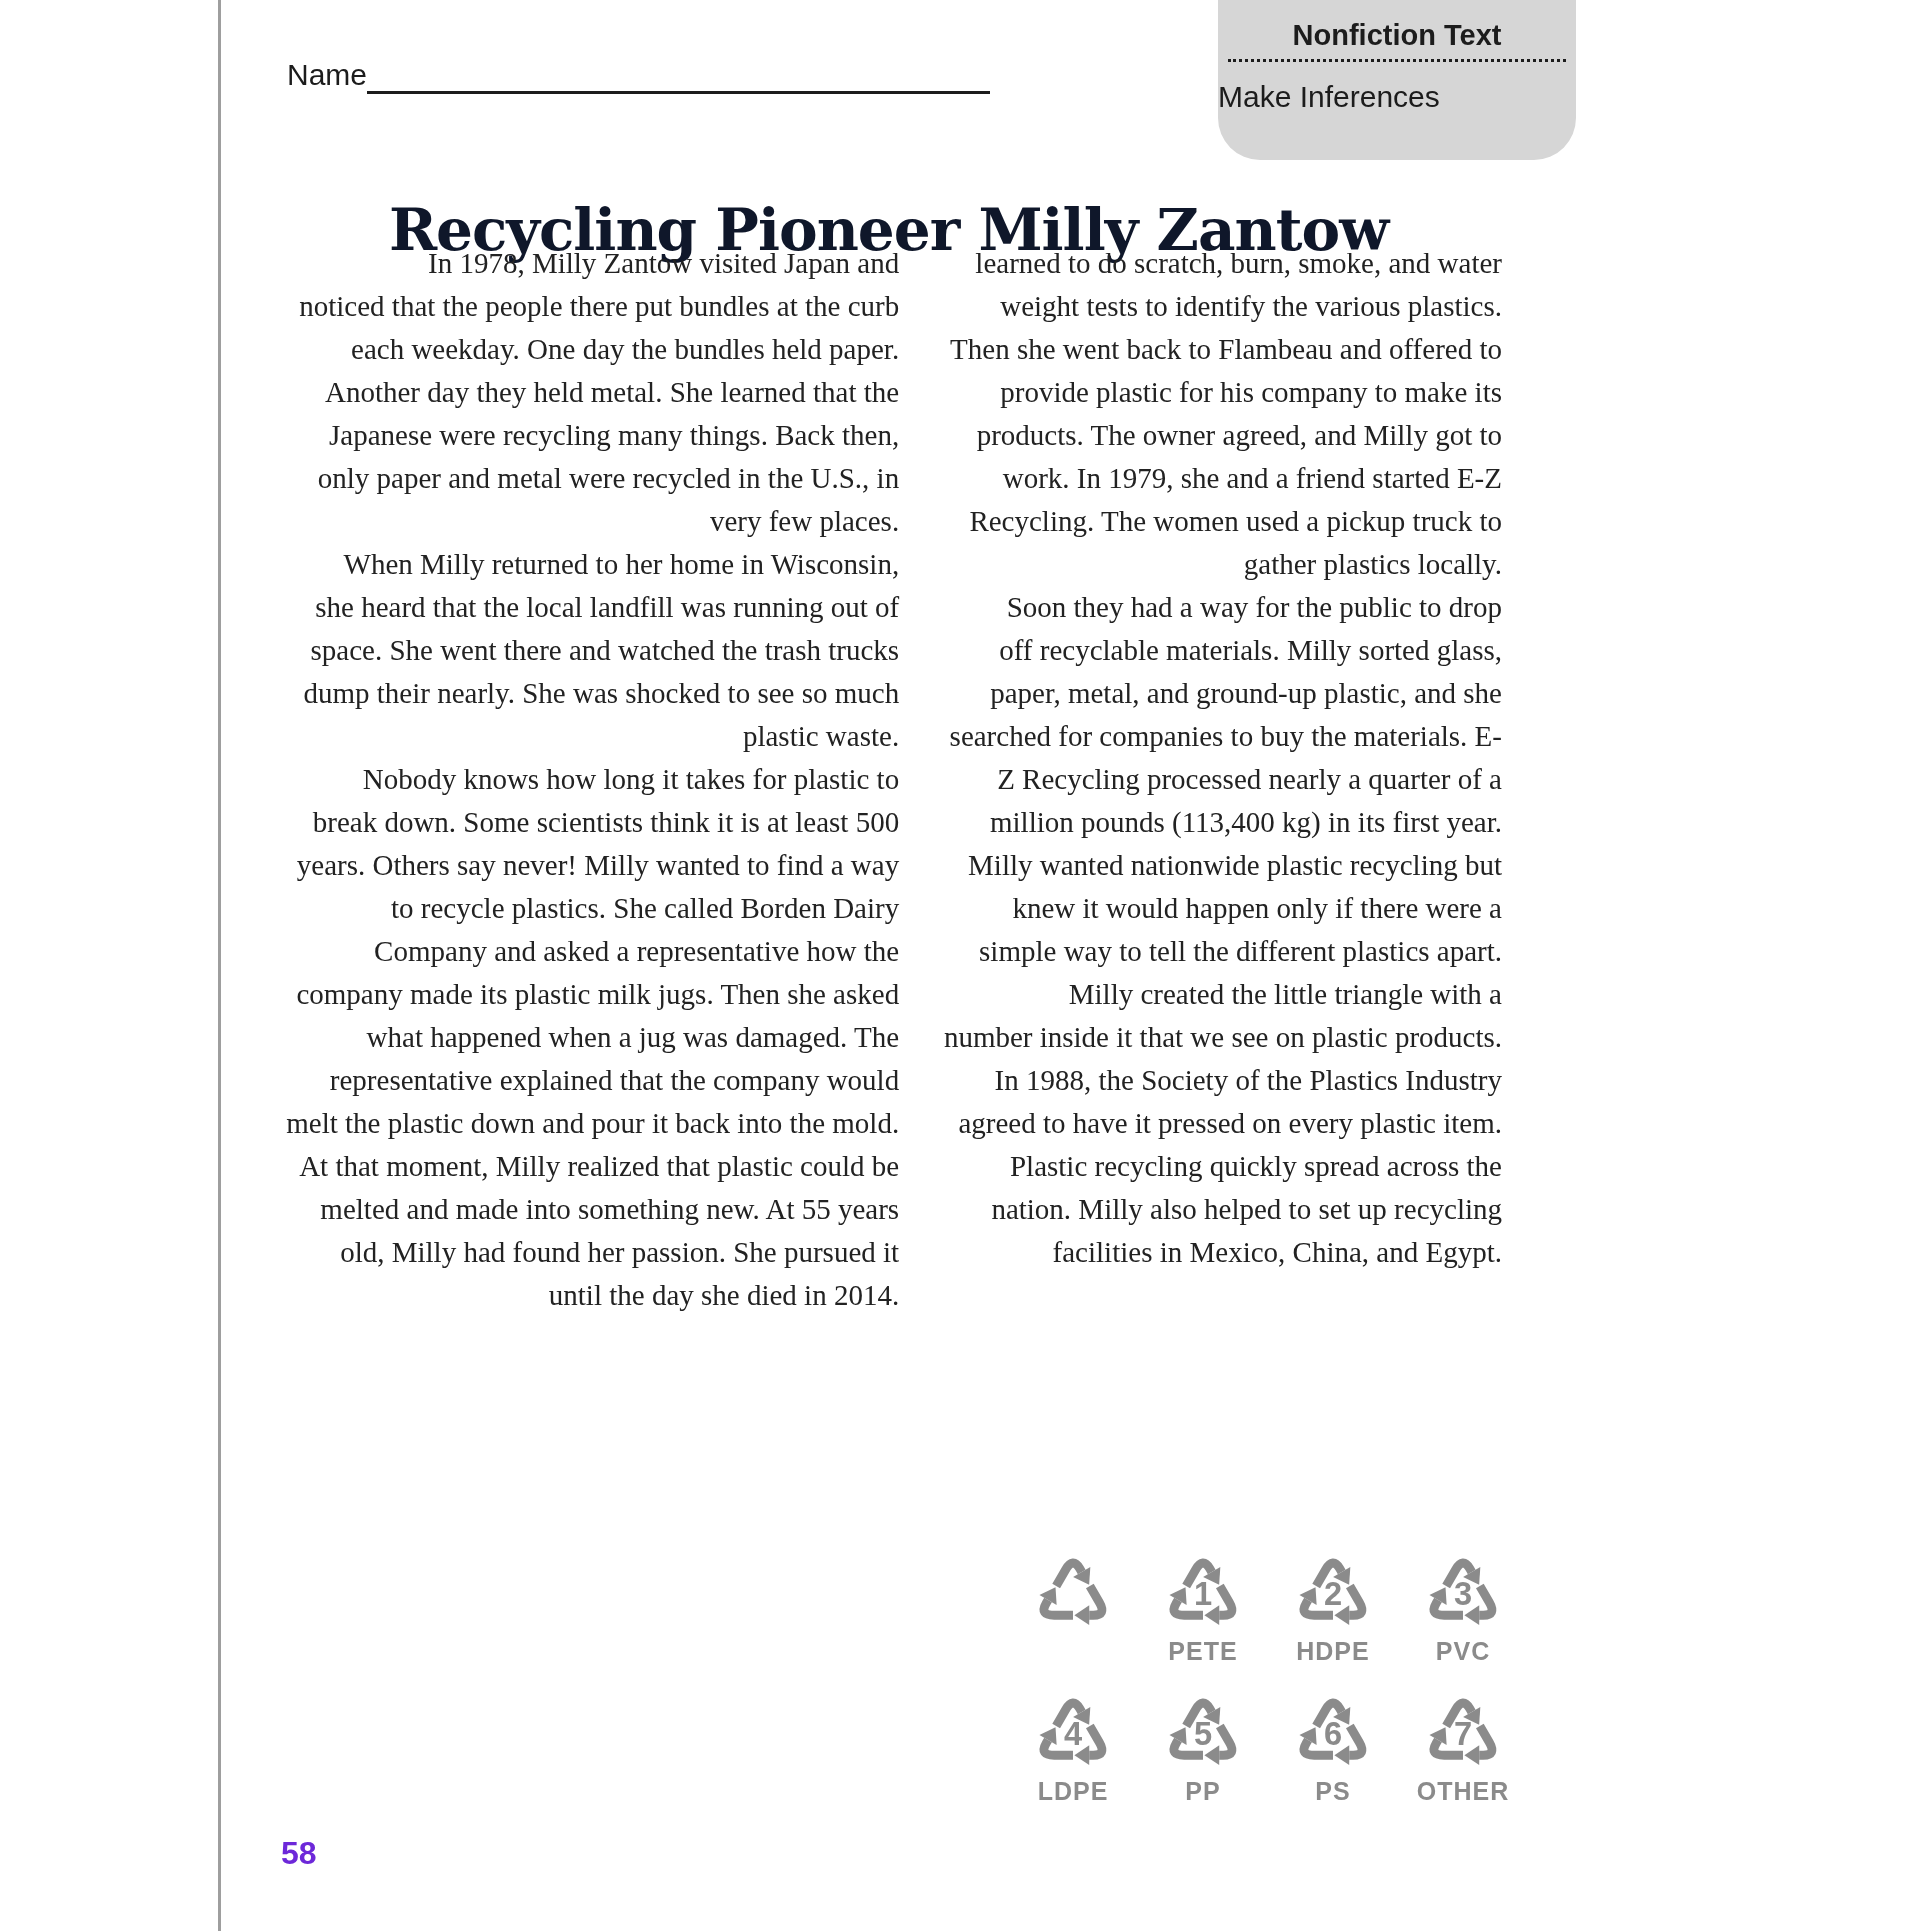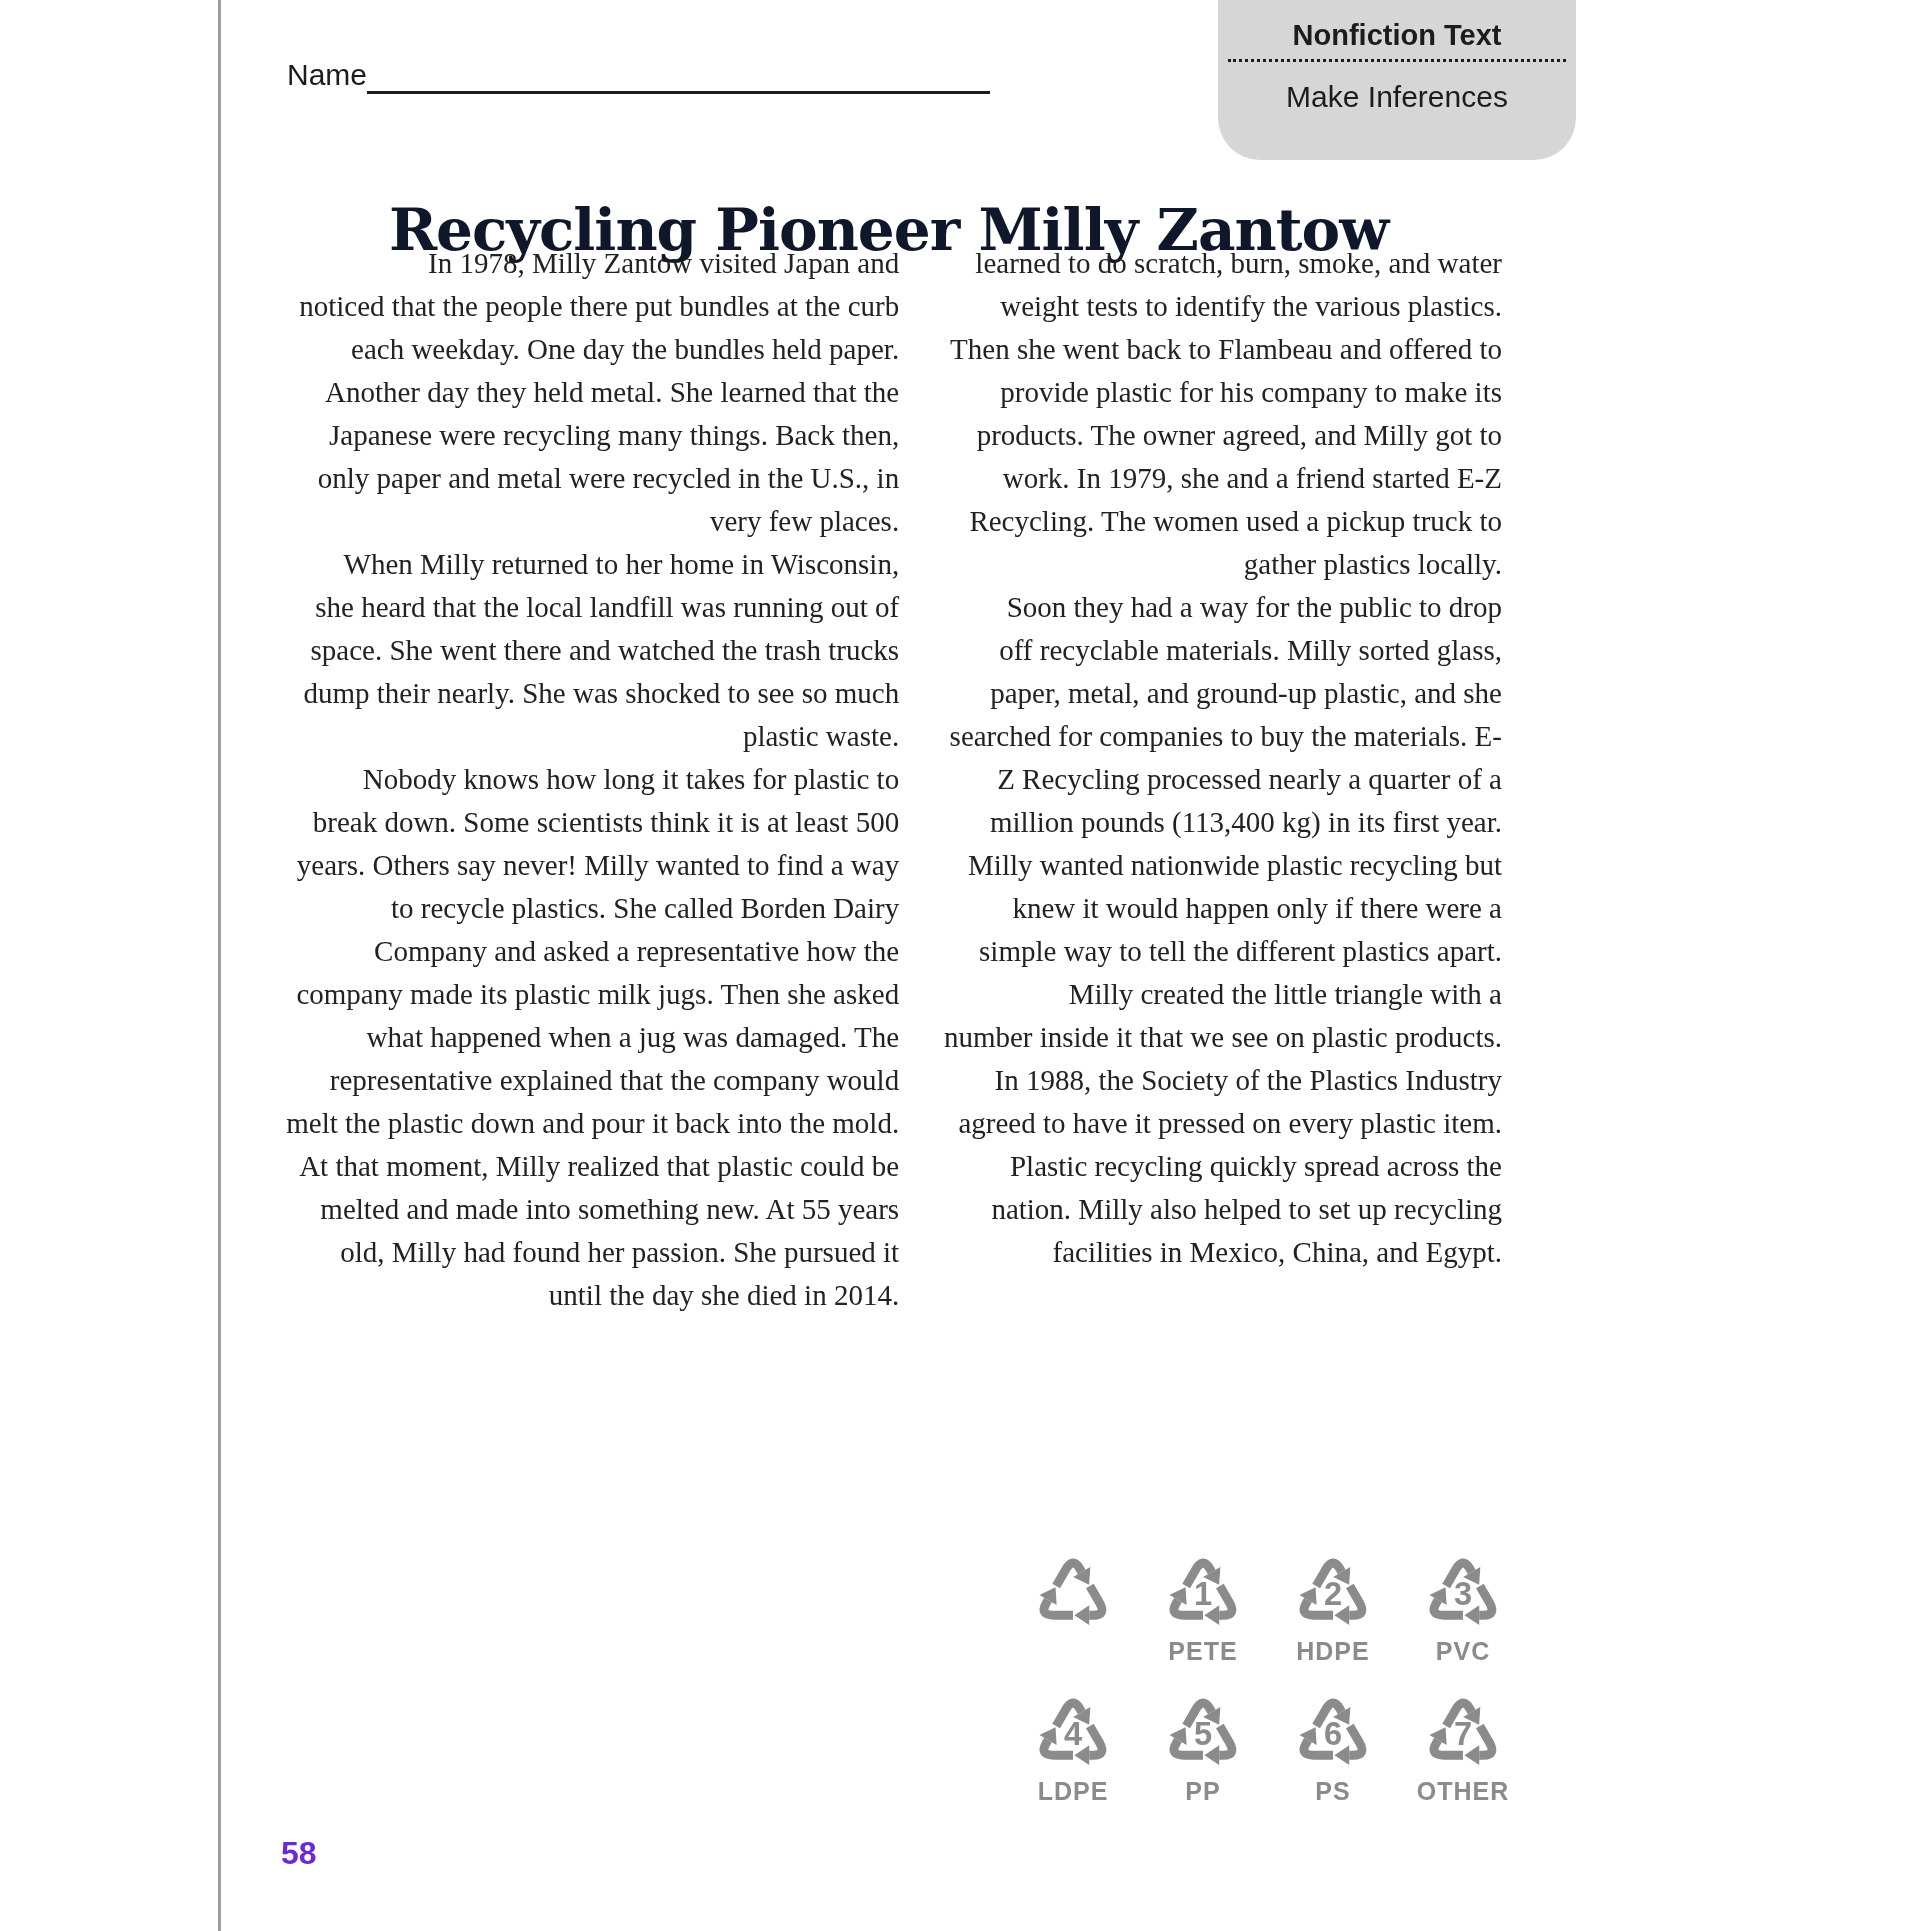--- a/index.html
+++ b/index.html
@@ -9,21 +9,21 @@
   
   .page-rule{position:absolute;top:0;width:2.9px;height:1931px;background:#9e9e9e;}
   .rule-left{left:218px;}
   .rule-right{left:1707px;}
 
   
   .badge{position:absolute;left:1218px;top:0;width:358px;height:160px;
          background:#d6d6d6;border-radius:0 0 42px 42px;}
   .badge-title{margin-top:19.3px;text-align:center;font-size:29px;font-weight:bold;color:#1c1c1c;}
   .badge-divider{height:0;border-top:3.9px dotted #1c1c1c;margin:6.8px 9.7px 0 9.7px;}
-  .badge-subtitle{margin-top:18.3px;text-align:center;font-size:30px;color:#1c1c1c;}
+  .badge-subtitle{margin-top:18.3px;font-size:30px;color:#1c1c1c;}
 
   
   .name-label{position:absolute;left:287px;top:58px;font-size:30px;color:#1c1c1c;}
   .name-line{position:absolute;left:367px;top:91px;width:623px;height:2.9px;background:#1c1c1c;}
 
   
   .title{position:absolute;left:285px;top:157px;width:1207px;text-align:center;
          font-family:"DejaVu Serif",serif;font-weight:bold;font-size:58px;
          letter-spacing:-1px;color:#0f172a;white-space:nowrap;}
 

